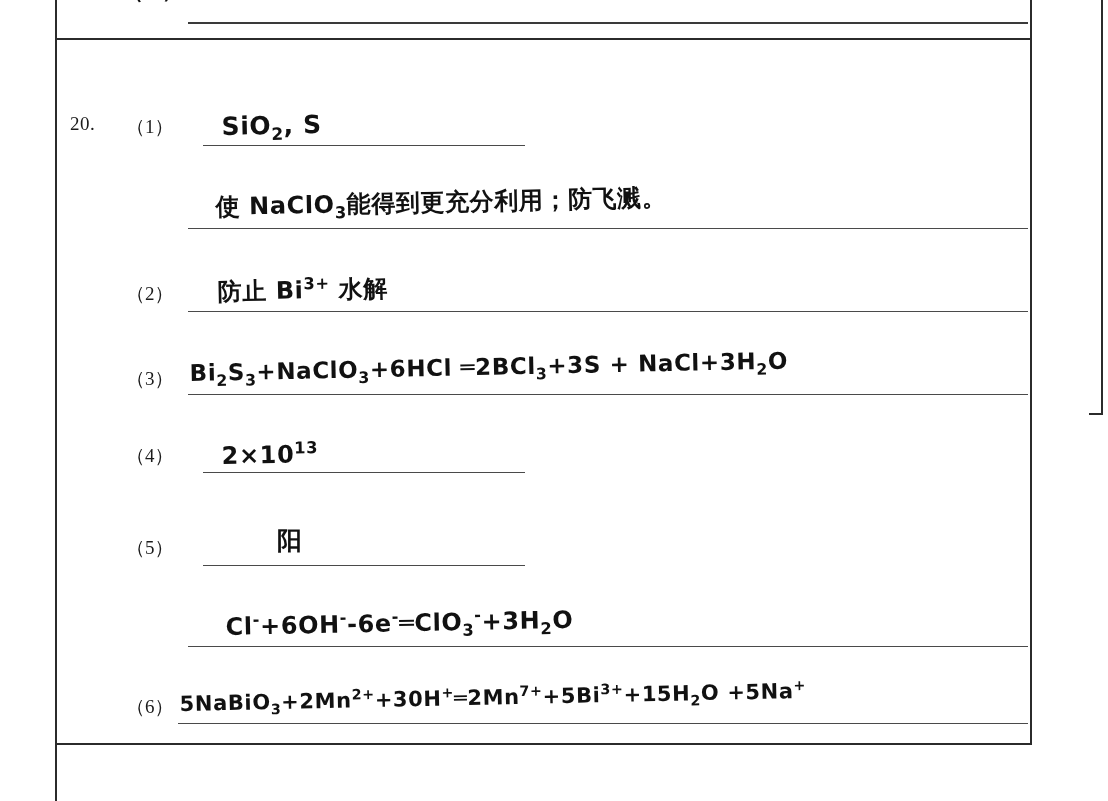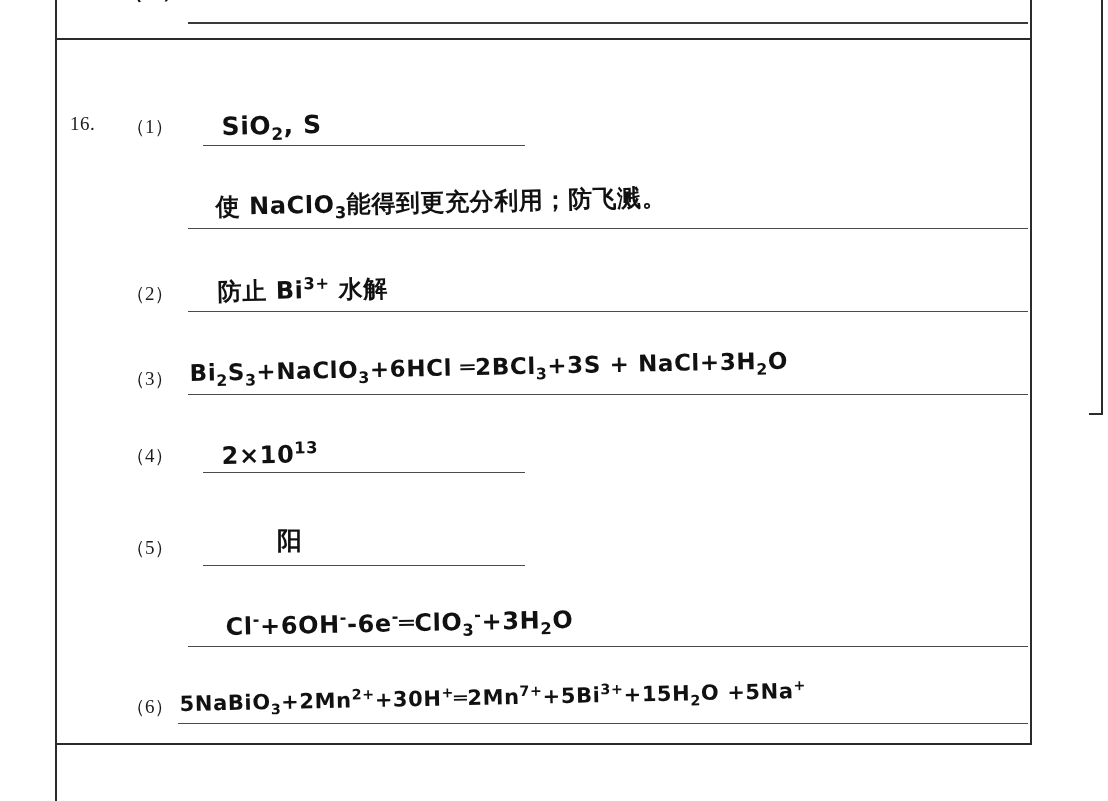--- a/index.html
+++ b/index.html
@@ -135,21 +135,21 @@
   <div class="frame-outer-right"></div>
   <div class="frame-outer-right-foot"></div>
   <div class="rule-top"></div>
   <div class="rule-bottom"></div>
 
   <div class="clipped-row">
     <span class="hand ink h2 slant">（5）已果盘中光破坏割水。</span>
   </div>
   <div class="clipped-rule"></div>
 
-  <div class="qnum">16.</div>
+  <div class="qnum">20.</div>
 
   <div class="item-label" style="left:126px; top:114px;">（1）</div>
   <div class="ans-rule" style="left:203px; top:145px; width:322px;"></div>
   <div class="h1 hand ink slant" style="left:222px; top:112px;">
     <span>SiO</span><sub>2</sub><span>, S</span>
   </div>
 
   <div class="ans-rule" style="left:188px; top:228px; width:840px;"></div>
   <div class="h2 hand ink slant cjk" style="left:216px; top:191px;">
     <span>使 NaClO</span><sub>3</sub><span>能得到更充分利用；防飞溅。</span>

